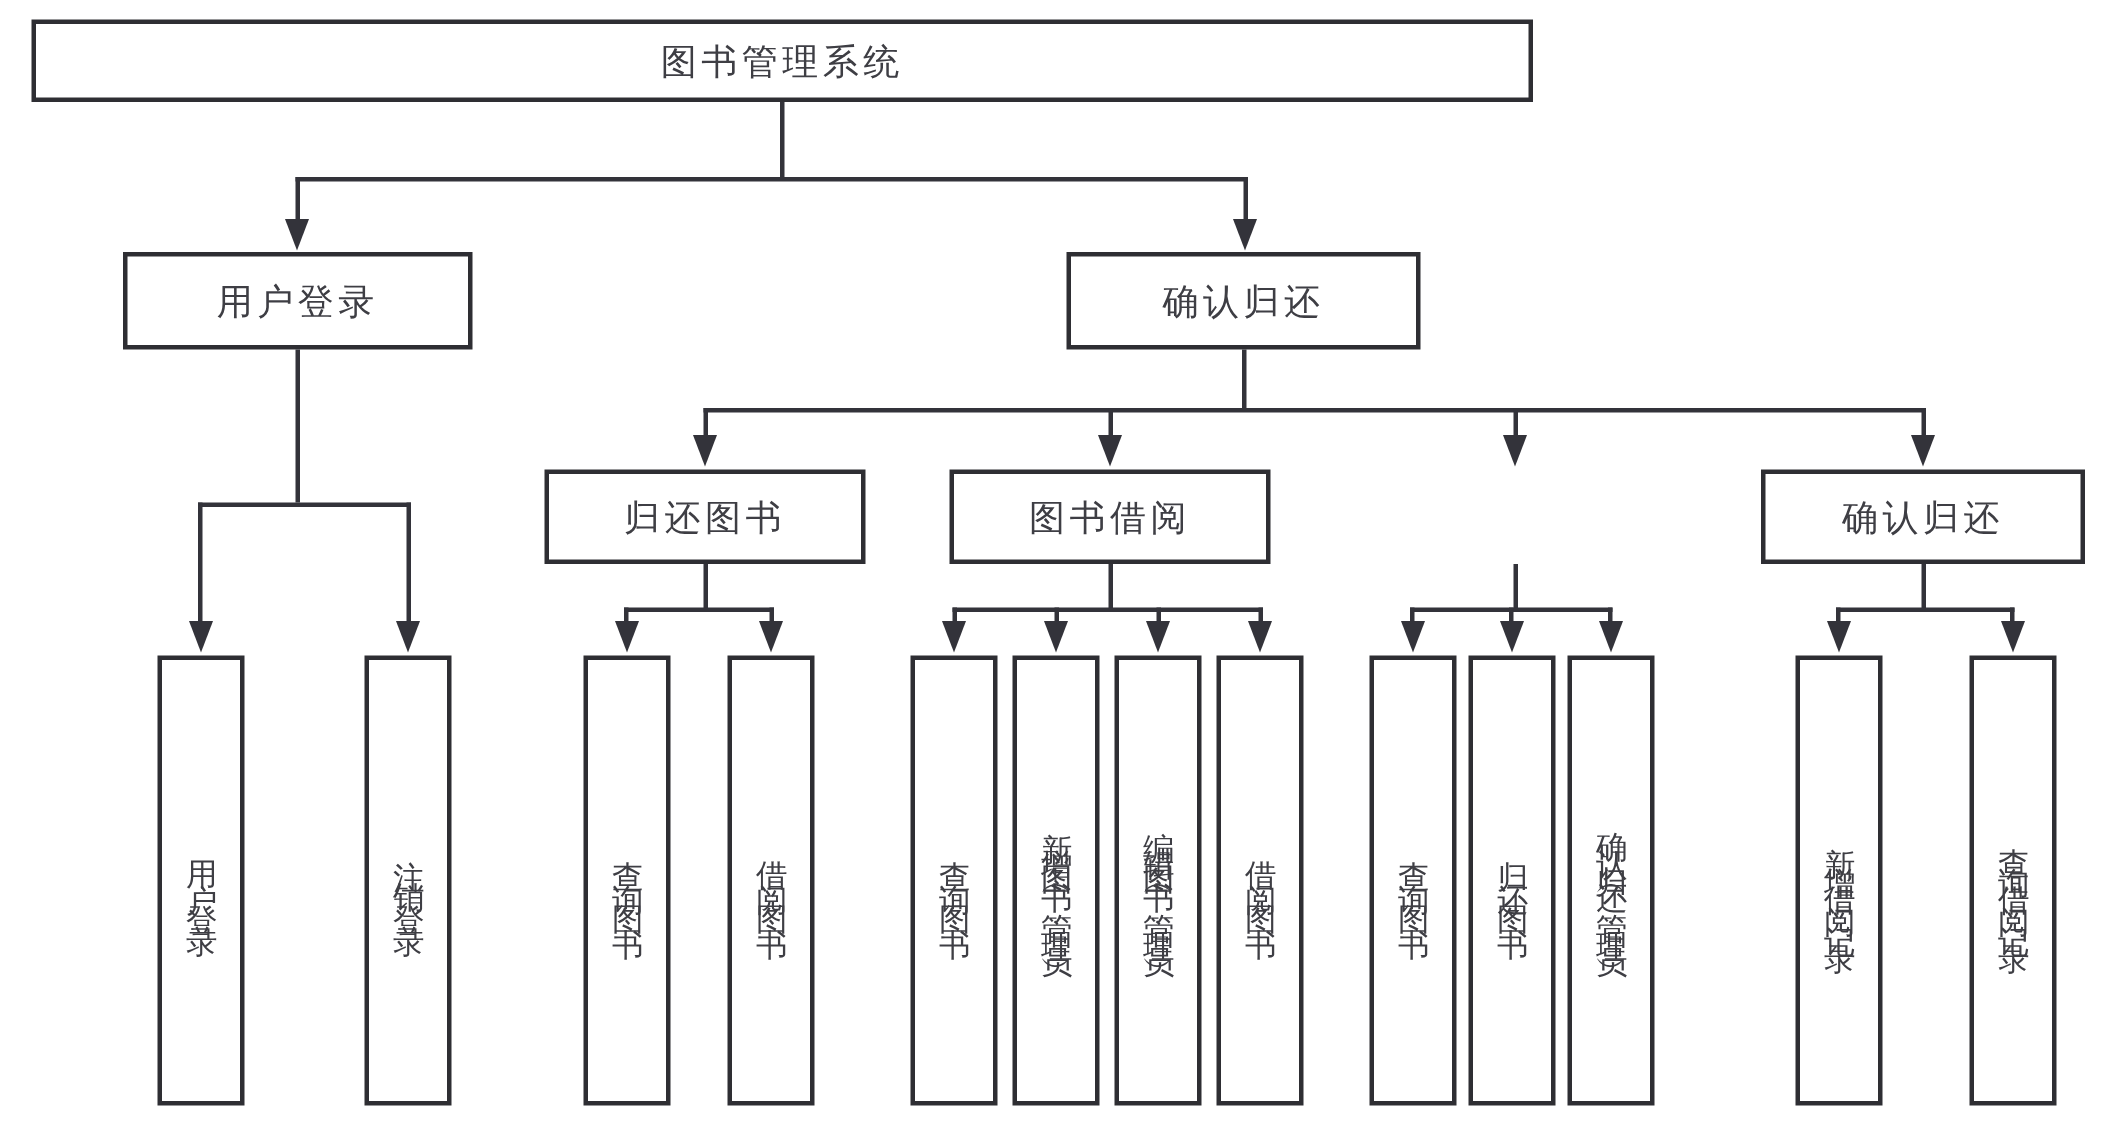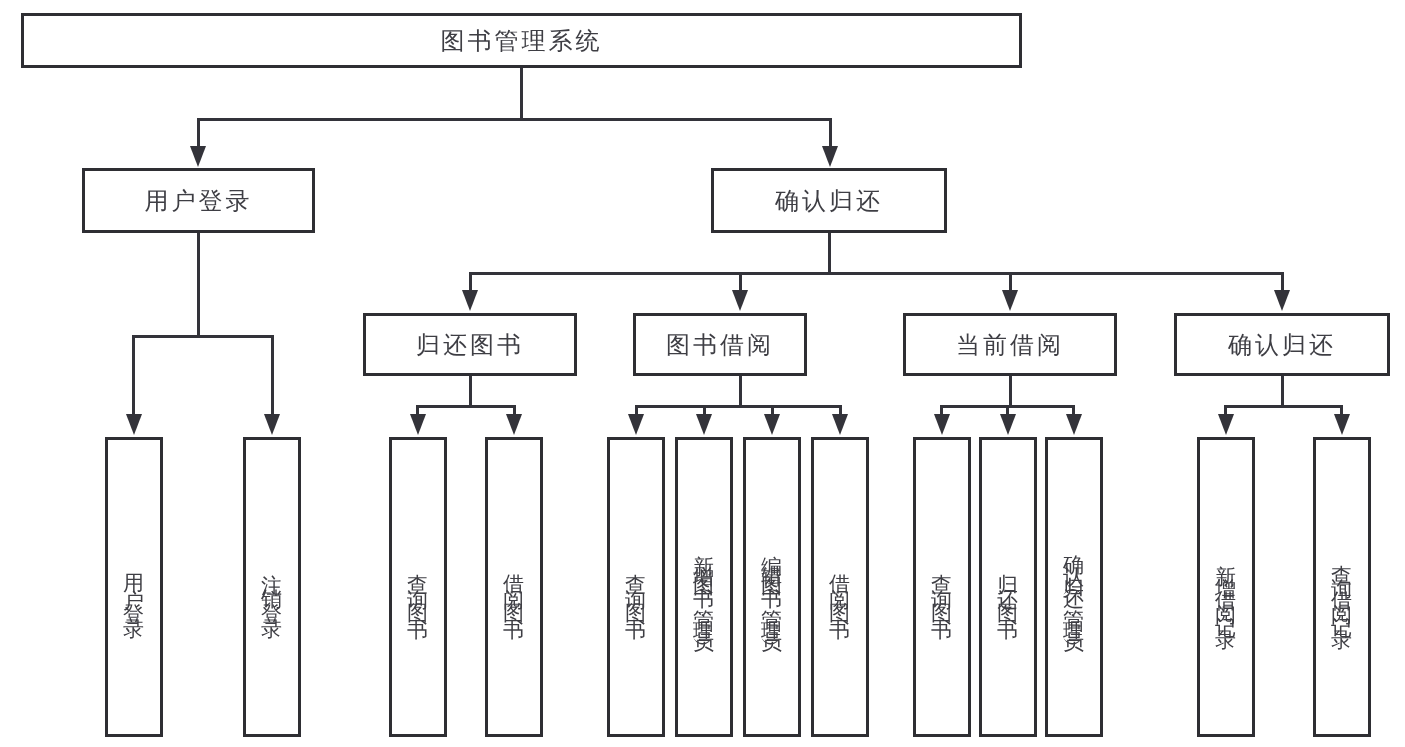--- a/index.html
+++ b/index.html
@@ -52,25 +52,22 @@
   <div class="node" style="left:82px;top:168px;width:233px;height:65px;">
     <span class="hlabel">用户登录</span>
   </div>
   <div class="node" style="left:711px;top:168px;width:236px;height:65px;">
     <span class="hlabel">确认归还</span>
   </div>
 
   <div class="node" style="left:363px;top:313px;width:214px;height:63px;">
     <span class="hlabel">归还图书</span>
   </div>
-  <div class="node" style="left:633px;top:313px;width:174px;height:63px;">
+  <div class="node" style="left:633px;top:313px;width:214px;height:63px;">
     <span class="hlabel">图书借阅</span>
-  </div>
-  <div class="node" style="left:903px;top:313px;width:214px;height:63px;">
-    <span class="hlabel">当前借阅</span>
   </div>
   <div class="node" style="left:1174px;top:313px;width:216px;height:63px;">
     <span class="hlabel">确认归还</span>
   </div>
 
   <div class="leaf" style="left:105px;">
     <span class="vtext">用户登录</span>
   </div>
   <div class="leaf" style="left:243px;">
     <span class="vtext">注销登录</span>

